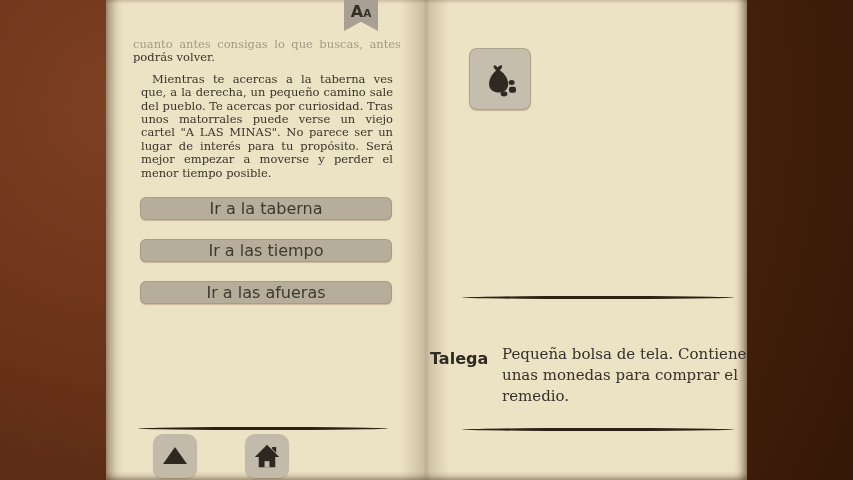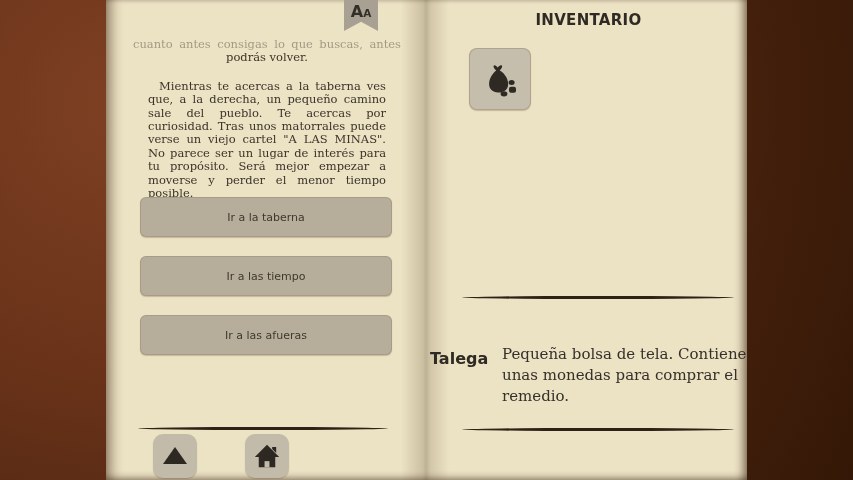--- a/index.html
+++ b/index.html
@@ -36,29 +36,29 @@
   .rib-big   { font-size:16px; font-weight:bold; line-height:18px; }
   .rib-small { font-size:10.5px; font-weight:bold; text-transform:uppercase; line-height:18px; }
 
   
   .story {
     position:absolute; left:133px; top:38px; width:268px;
     font-family:"DejaVu Serif","Liberation Serif",serif;
     font-size:11.5px; line-height:13.4px; color:#3b342a;
   }
   .faded-line { opacity:0.42; text-align:justify; text-align-last:justify; white-space:nowrap; overflow:hidden; }
-  .cont-line  { text-align:center; }
-  .para       { margin:15px; text-align:justify; text-indent:11px; }
+  .cont-line  { text-align:left; }
+  .para       { margin:8px; text-align:justify; text-indent:11px; }
 
   
   .choices { position:absolute; left:140px; top:197px; width:252px; display:flex; flex-direction:column; gap:19px; }
   .choice {
-    height:40px; background:#b6ae9b; border-radius:6px;
+    height:23px; background:#b6ae9b; border-radius:6px;
     display:flex; align-items:center; justify-content:center;
-    font-size:11px; color:#3e392f; cursor:pointer; box-sizing:border-box;
+    font-size:16px; color:#3e392f; cursor:pointer; box-sizing:border-box;
     border:1px solid rgba(130,115,88,0.30);
     box-shadow:0 1px 1px rgba(90,60,30,0.25);
   }
 
   .divider { position:absolute; height:3px; background:#2d2215; border-radius:50%; }
   .div-left { left:138px; top:427px; width:250px; }
   .div-r1   { left:462px; top:296px; width:272px; }
   .div-r2   { left:462px; top:428px; width:272px; }
 
   
@@ -124,21 +124,20 @@
   </div>
   <div class="nav-btn btn-home">
     <span style="display:flex;">
       <svg width="30" height="30" viewBox="0 0 32 32">
         <path fill="#2d2922" d="M16 4 L3 17 h4.2 v11 h17.6 v-11 H29 Z M21.5 6.5 h4.3 v6.2 l-4.3 -4.3 Z"></path>
         <rect x="13.4" y="21.5" width="5.2" height="6.5" fill="#c3bbaa"></rect>
       </svg>
     </span>
   </div>
 
-  <div class="inv-title">INVENTARIO</div>
 
   <div class="item-btn">
     <span style="display:flex;">
       <svg width="42" height="42" viewBox="0 0 42 42">
         <g fill="#2e2a23">
           <path d="M17.2 12.6 C 15.4 11 13.8 8.6 14.9 7.6 C 15.8 6.8 17.6 8.2 18.7 9.6 C 19.6 8 21.8 6.6 22.8 7.4 C 23.8 8.2 22.4 10.7 20.8 12.4 C 26.2 15.4 29.8 22 29.1 27.2 C 28.4 32.4 23.7 34.8 18.9 34.4 C 14.1 34 9.7 30.9 10.1 25.4 C 10.5 20 14 14.9 17.2 12.6 Z"></path>
           <ellipse cx="32.6" cy="24.4" rx="3" ry="2.5"></ellipse>
           <rect x="30" y="28.8" width="7" height="6" rx="2"></rect>
           <ellipse cx="25" cy="35.8" rx="3.4" ry="2.6"></ellipse>
         </g>

